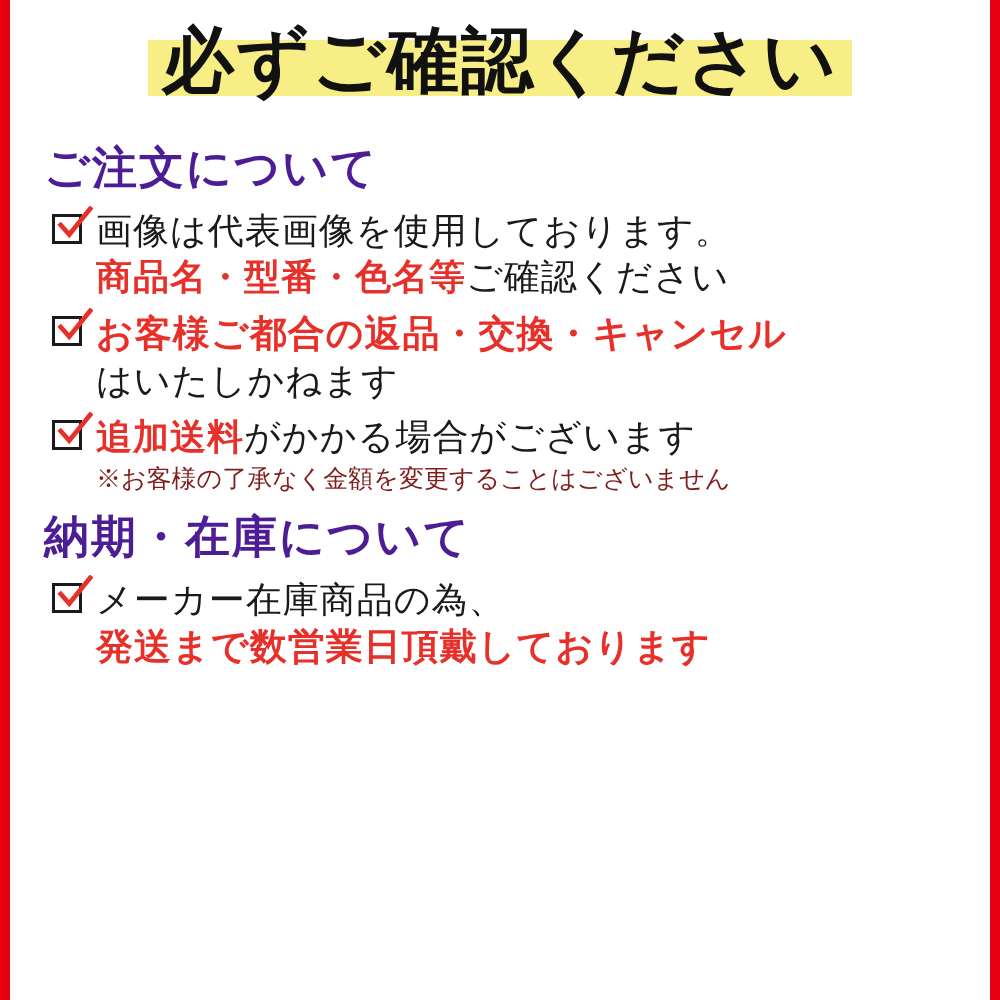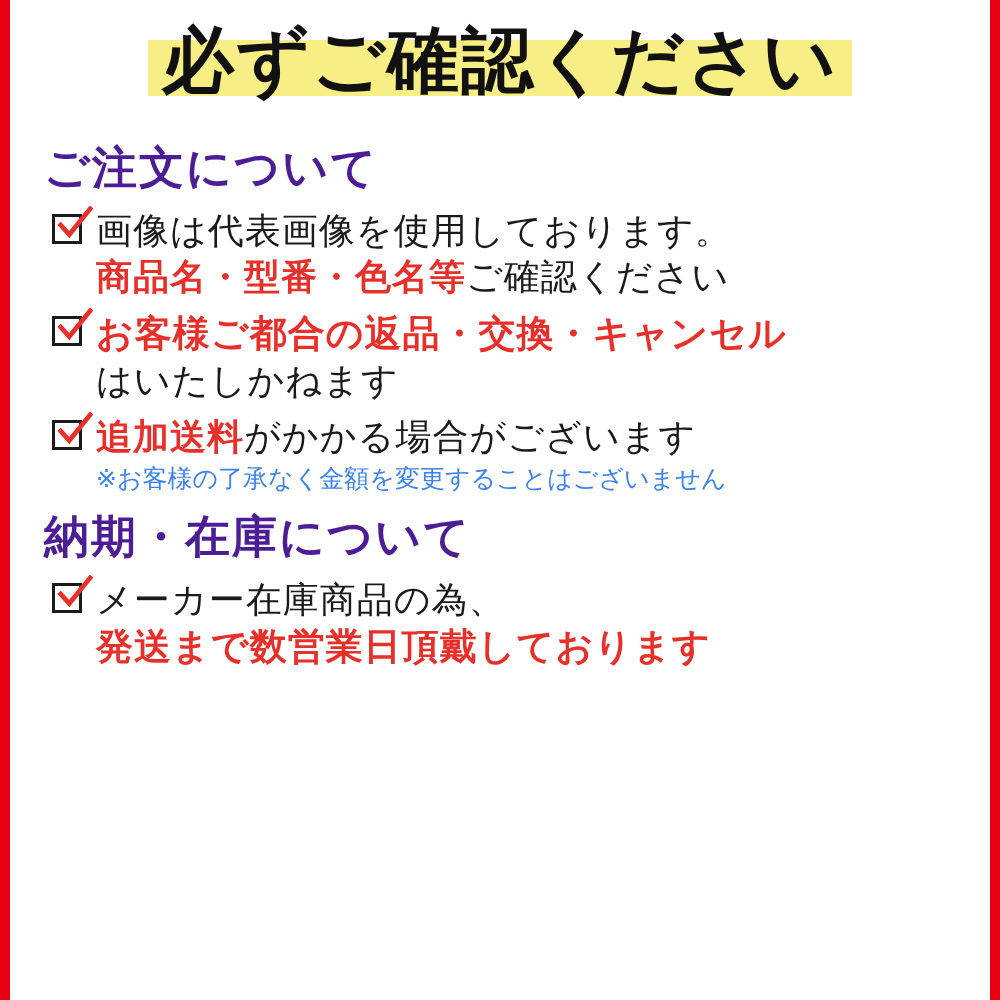--- a/index.html
+++ b/index.html
@@ -103,39 +103,40 @@
   }
   .check .mark {
     position: absolute;
     left: 3px;
     top: -6px;
     width: 38px;
     height: 38px;
   }
   .lines {
     flex: 1 1 auto;
+    font-family: Liberation Serif, serif;
   }
   .line {
     font-size: 36px;
     line-height: 1.28;
     color: #1a1a1a;
     letter-spacing: 1px;
     white-space: nowrap;
   }
   .line.big {
     font-size: 37px;
     font-weight: bold;
   }
   .red {
     color: #e8302a;
     font-weight: bold;
   }
   .note {
     font-size: 25px;
-    color: #3b82f6;
+    color: #7f1d1d;
     letter-spacing: 0px;
     margin-top: 2px;
     white-space: nowrap;
   }
 </style>
 </head>
 <body>
 
 <div class="page">
   <div class="edge left"></div>

